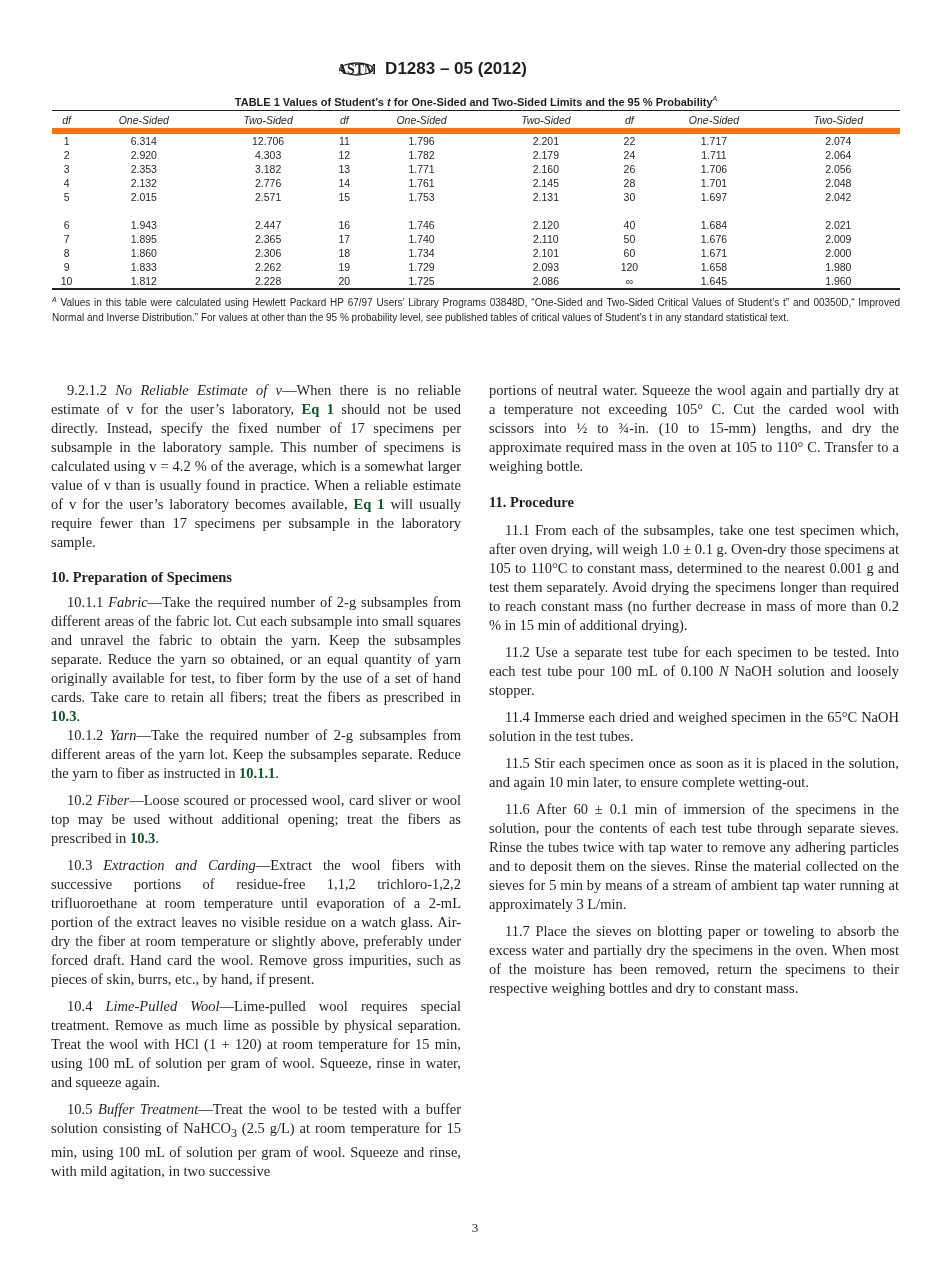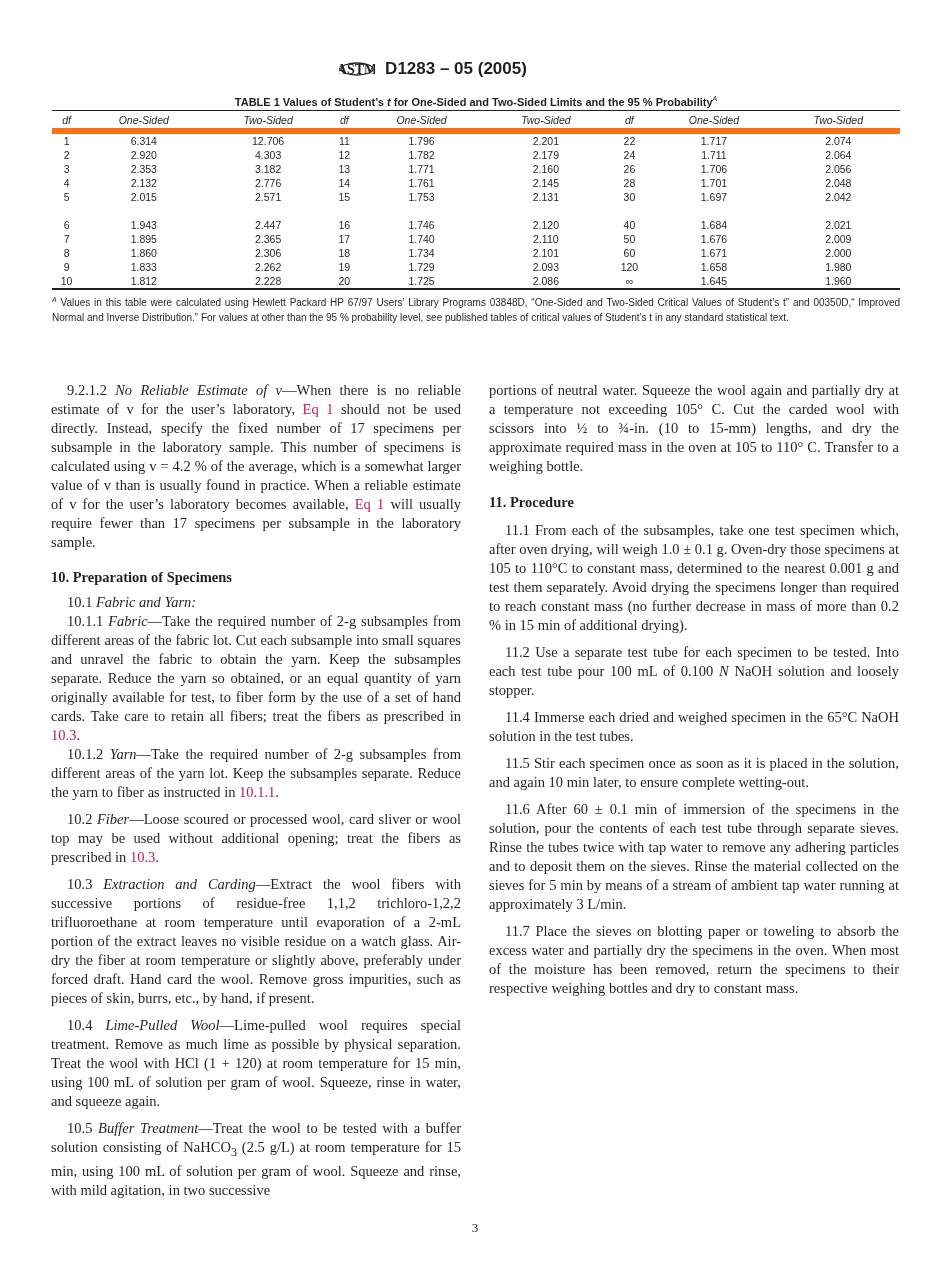--- a/index.html
+++ b/index.html
@@ -18,34 +18,34 @@
   .footnote { position: absolute; top: 292px; left: 52px; width: 848px; font-family: "Liberation Sans", sans-serif; font-size: 10px; line-height: 15px; text-align: justify; }
   .footnote sup { font-style: italic; font-size: 7px; }
   .col { position: absolute; width: 410px; font-family: "Liberation Serif", serif; font-size: 14.5px; line-height: 19px; text-align: justify; }
   .col-left { top: 381px; left: 51px; }
   .col-right { top: 381px; left: 489px; }
   .col p { margin: 0 0 8px 0; text-indent: 16px; }
   .col p.tight { margin-bottom: 0; }
   .col h2 { font-size: 14.5px; margin: 16px 0 6px 0; font-weight: bold; }
   .col-right h2 { margin-top: 17px; margin-bottom: 9px; }
   .col .it { font-style: italic; }
-  .link { color: #be185d; }
+  .link { color: #14532d; font-weight: bold; }
   .page-number { position: absolute; top: 1220px; left: 0; width: 950px; text-align: center; font-family: "Liberation Serif", serif; font-size: 13px; }
 </style>
 </head>
 <body>
 
 <div class="header">
   <span class="logo">
     <svg width="36" height="28" viewBox="0 0 36 28">
       <ellipse cx="18" cy="14" rx="16" ry="6" fill="none" stroke="#231f20" stroke-width="1.3"></ellipse>
       <text x="18" y="19" text-anchor="middle" font-family="Liberation Serif, serif" font-weight="bold" font-size="14" fill="#231f20">ASTM</text>
     </svg>
   </span>
-  <span class="doc-id">D1283 – 05 (2005)</span>
+  <span class="doc-id">D1283 – 05 (2012)</span>
 </div>
 
 <div class="table-caption">
   <span>TABLE 1 Values of Student’s </span><i>t</i><span> for One-Sided and Two-Sided Limits and the 95 % Probability</span><sup>A</sup>
 </div>
 
 <table class="ttable">
   <thead>
     <tr>
       <th>df</th>
@@ -179,23 +179,20 @@
 <div class="footnote">
   <sup>A</sup><span> Values in this table were calculated using Hewlett Packard HP 67/97 Users’ Library Programs 03848D, “One-Sided and Two-Sided Critical Values of Student’s t” and 00350D,“ Improved Normal and Inverse Distribution.” For values at other than the 95 % probability level, see published tables of critical values of Student’s t in any standard statistical text.</span>
 </div>
 
 <div class="col col-left">
   <p class="tight" style="margin-bottom:0;">
     <span>9.2.1.2 </span><span class="it">No Reliable Estimate of v</span><span>—When there is no reliable estimate of v for the user’s laboratory, </span><span class="link">Eq 1</span><span> should not be used directly. Instead, specify the fixed number of 17 specimens per subsample in the laboratory sample. This number of specimens is calculated using v = 4.2 % of the average, which is a somewhat larger value of v than is usually found in practice. When a reliable estimate of v for the user’s laboratory becomes available, </span><span class="link">Eq 1</span><span> will usually require fewer than 17 specimens per subsample in the laboratory sample.</span>
   </p>
   <h2>10. Preparation of Specimens</h2>
   <p class="tight">
-    <span>10.1 </span><span class="it">Fabric and Yarn:</span>
-  </p>
-  <p class="tight">
     <span>10.1.1 </span><span class="it">Fabric</span><span>—Take the required number of 2-g subsamples from different areas of the fabric lot. Cut each subsample into small squares and unravel the fabric to obtain the yarn. Keep the subsamples separate. Reduce the yarn so obtained, or an equal quantity of yarn originally available for test, to fiber form by the use of a set of hand cards. Take care to retain all fibers; treat the fibers as prescribed in </span><span class="link">10.3</span>.
   </p>
   <p>
     <span>10.1.2 </span><span class="it">Yarn</span><span>—Take the required number of 2-g subsamples from different areas of the yarn lot. Keep the subsamples separate. Reduce the yarn to fiber as instructed in </span><span class="link">10.1.1</span>.
   </p>
   <p>
     <span>10.2 </span><span class="it">Fiber</span><span>—Loose scoured or processed wool, card sliver or wool top may be used without additional opening; treat the fibers as prescribed in </span><span class="link">10.3</span>.
   </p>
   <p>
     <span>10.3 </span><span class="it">Extraction and Carding</span><span>—Extract the wool fibers with successive portions of residue-free 1,1,2 trichloro-1,2,2 trifluoroethane at room temperature until evaporation of a 2-mL portion of the extract leaves no visible residue on a watch glass. Air-dry the fiber at room temperature or slightly above, preferably under forced draft. Hand card the wool. Remove gross impurities, such as pieces of skin, burrs, etc., by hand, if present.</span>

